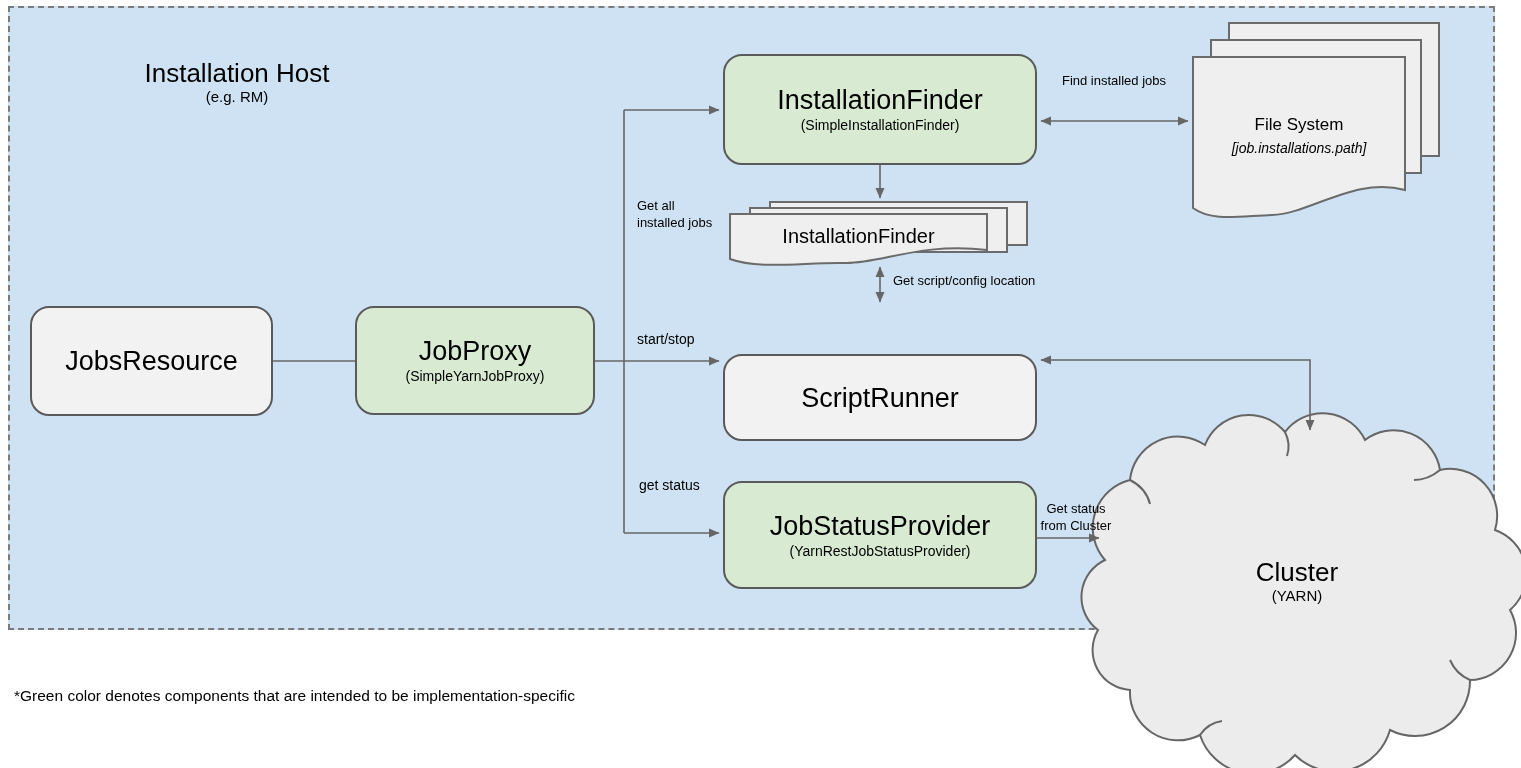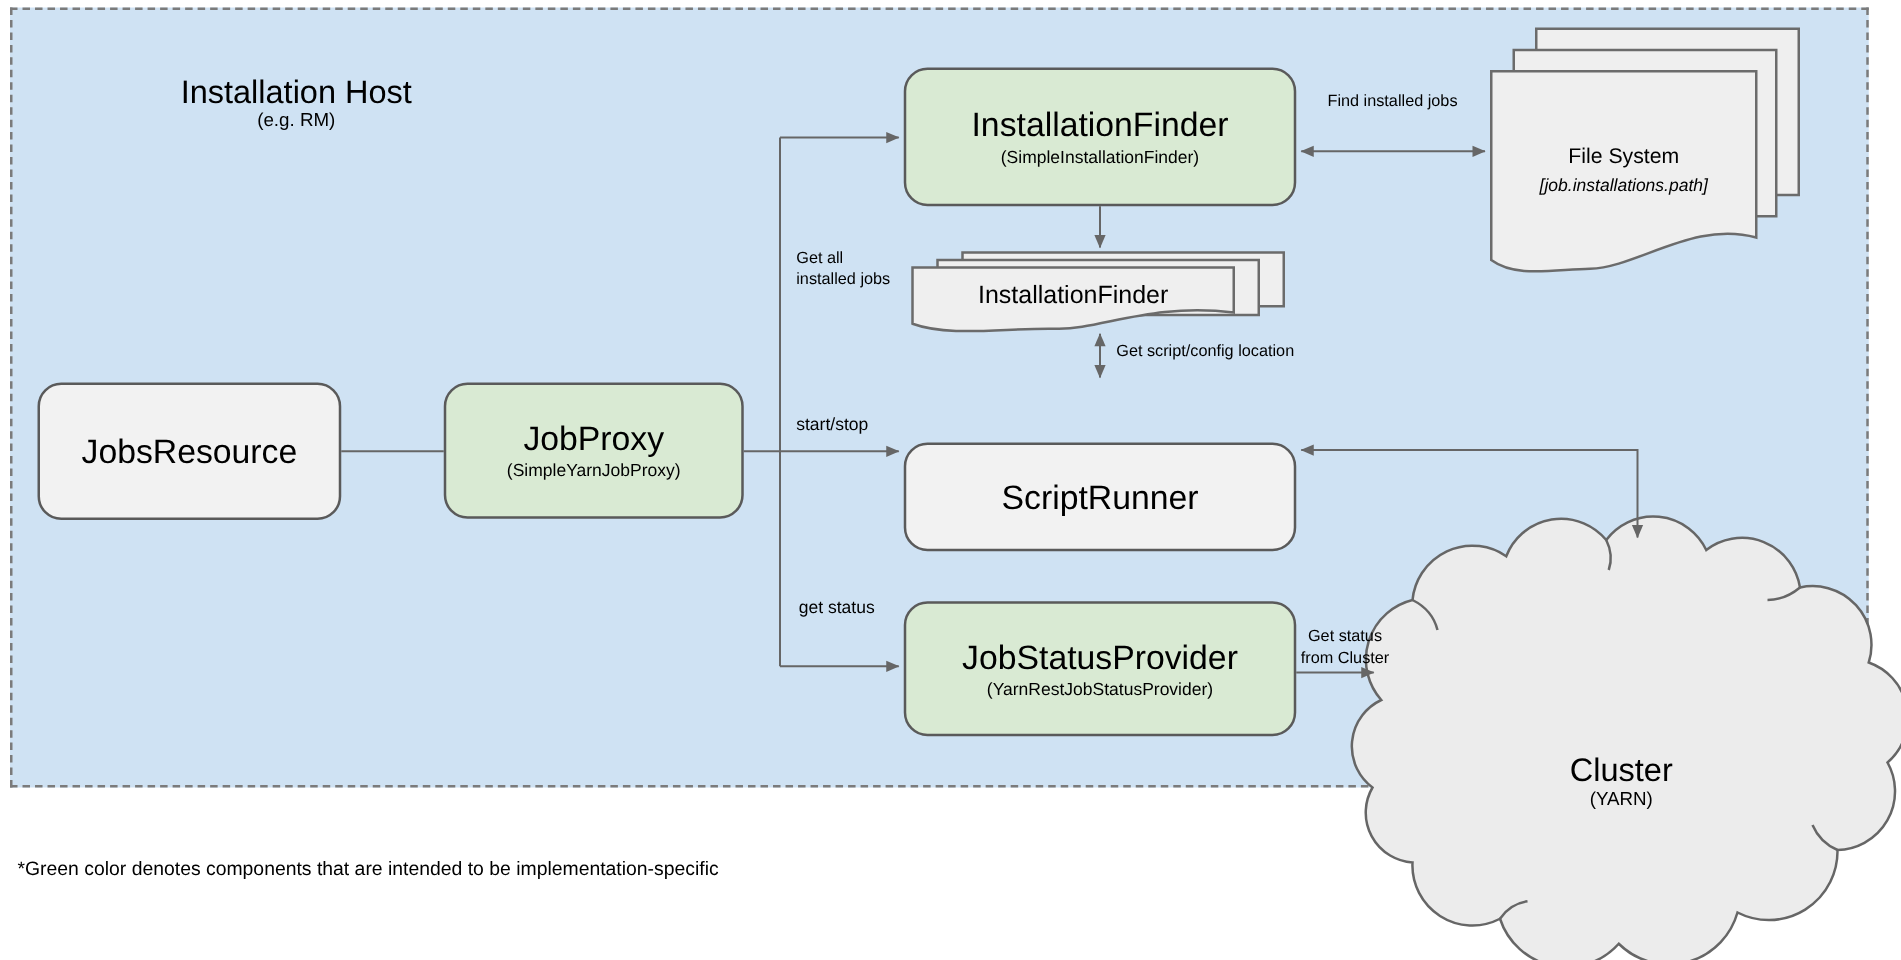--- a/index.html
+++ b/index.html
@@ -20,21 +20,21 @@
     border:2px solid #5a5a5a;border-radius:19px;background:#f2f2f2;
     display:flex;flex-direction:column;align-items:center;justify-content:center;text-align:center;
   }
   .node.green{background:#d9ead3;border-radius:19px;}
   .node .title{font-size:27px;line-height:30px;}
   .node .subtitle{font-size:14px;line-height:17px;margin-top:2px;}
   .shape-label{position:absolute;z-index:4;text-align:center;}
   .doc-title{font-size:17px;line-height:30px;}
   .doc-sub{font-size:14px;line-height:17px;font-style:italic;}
   .records-title{font-size:20px;line-height:24px;}
-  .cloud-title{font-size:26px;line-height:29px;margin-top:44px;}
+  .cloud-title{font-size:26px;line-height:29px;}
   .cloud-sub{font-size:15px;line-height:18px;}
   .edge-label{
     position:absolute;z-index:4;font-size:13px;line-height:17px;white-space:pre-line;
   }
   .edge-label.center{text-align:center;}
   .edge-label.md{font-size:14px;}
   .footnote{position:absolute;left:14px;top:687px;z-index:3;font-size:15.5px;}
 </style>
 </head>
 <body>

